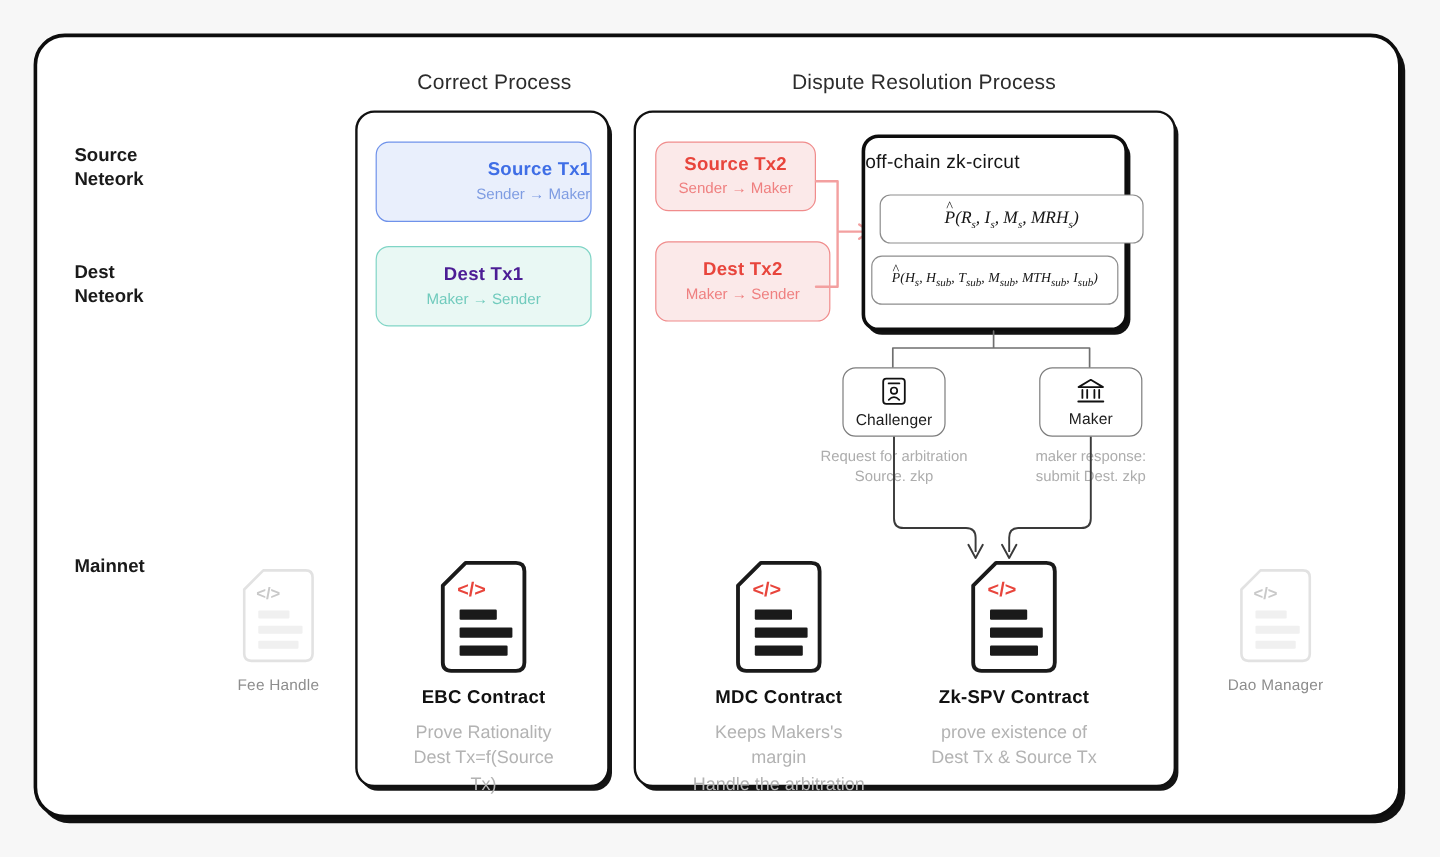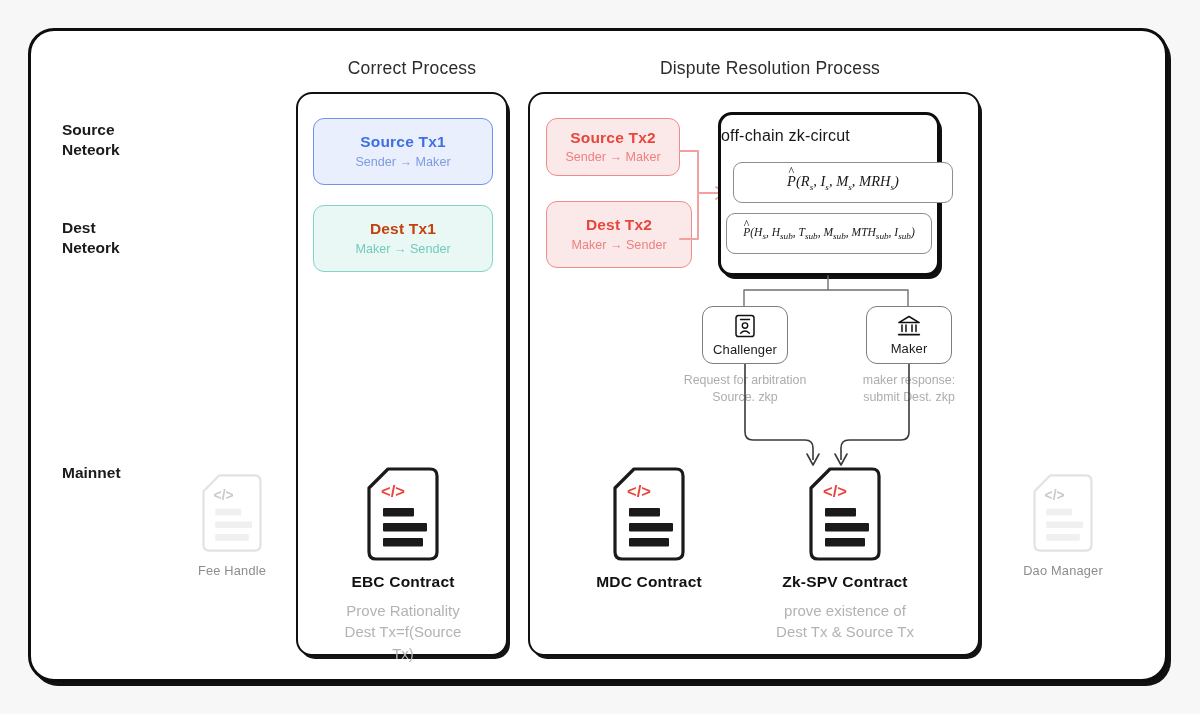--- a/index.html
+++ b/index.html
@@ -83,21 +83,21 @@
   .tx-sub {
     font-size: 12.6px;
     font-weight: 400;
     margin-top: 3px;
     line-height: 1.2;
   }
   .tx-blue   { background:#e9effc; border-color:#6f92ea; }
   .tx-blue   .tx-title { color:#3f6ee6; }
   .tx-blue   .tx-sub   { color:#7e9ce2; }
   .tx-green  { background:#e9f8f4; border-color:#80d5c6; }
-  .tx-green  .tx-title { color:#c2410c; }
+  .tx-green  .tx-title { color:#4c1d95; }
   .tx-green  .tx-sub   { color:#71cbbd; }
   .tx-red    { background:#fbe9e9; border-color:#f08c8c; }
   .tx-red    .tx-title { color:#e8453c; }
   .tx-red    .tx-sub   { color:#ef8080; }
 
   
   .zk-panel {
     position: absolute;
     background: #fff;
     border: 3px solid #0d0d0d;
@@ -212,21 +212,21 @@
 
   <div class="row-label" style="left:62px; top:120px;">Source
 Neteork</div>
   <div class="row-label" style="left:62px; top:218px;">Dest
 Neteork</div>
   <div class="row-label" style="left:62px; top:463px;">Mainnet</div>
 
   <div class="panel" style="left:296px; top:92px; width:212px; height:564px;"></div>
   <div class="panel" style="left:528px; top:92px; width:452px; height:564px;"></div>
 
-  <div class="tx-box tx-blue" style="left:313px; top:118px; width:180px; height:67px;">
+  <div class="tx-box tx-blue" style="left:313px; top:118px; width:180px; height:67px;align-items:flex-end;">
     <div class="tx-title">Source Tx1</div>
     <div class="tx-sub">Sender → Maker</div>
   </div>
 
   <div class="tx-box tx-green" style="left:313px; top:205px; width:180px; height:67px;">
     <div class="tx-title">Dest Tx1</div>
     <div class="tx-sub">Maker → Sender</div>
   </div>
 
   <div class="doc-node" style="left:340px; top:466px; width:126px;">
@@ -313,20 +313,22 @@
 
   <div class="doc-node" style="left:573px; top:466px; width:152px;">
     <svg width="74" height="96" viewBox="0 0 74 96">
       <path d="M22 3 L64 3 Q71 3 71 10 L71 86 Q71 93 64 93 L10 93 Q3 93 3 86 L3 22 Z" fill="#fff" stroke="#1a1a1a" stroke-width="3.2" stroke-linejoin="round"></path>
       <text x="15" y="31" font-family="'Liberation Sans',sans-serif" font-size="16.5" font-weight="bold" fill="#e8453c">&lt;/&gt;</text>
       <rect x="17" y="42" width="31" height="8.5" rx="1" fill="#1a1a1a"></rect>
       <rect x="17" y="57" width="44" height="8.5" rx="1" fill="#1a1a1a"></rect>
       <rect x="17" y="72" width="40" height="8.5" rx="1" fill="#1a1a1a"></rect>
     </svg>
     <div class="doc-name">MDC Contract</div>
+    <div class="doc-desc">Keeps Makers's margin
+Handle the arbitration</div>
   </div>
 
   <div class="doc-node" style="left:765px; top:466px; width:160px;">
     <svg width="74" height="96" viewBox="0 0 74 96">
       <path d="M22 3 L64 3 Q71 3 71 10 L71 86 Q71 93 64 93 L10 93 Q3 93 3 86 L3 22 Z" fill="#fff" stroke="#1a1a1a" stroke-width="3.2" stroke-linejoin="round"></path>
       <text x="15" y="31" font-family="'Liberation Sans',sans-serif" font-size="16.5" font-weight="bold" fill="#e8453c">&lt;/&gt;</text>
       <rect x="17" y="42" width="31" height="8.5" rx="1" fill="#1a1a1a"></rect>
       <rect x="17" y="57" width="44" height="8.5" rx="1" fill="#1a1a1a"></rect>
       <rect x="17" y="72" width="40" height="8.5" rx="1" fill="#1a1a1a"></rect>
     </svg>

